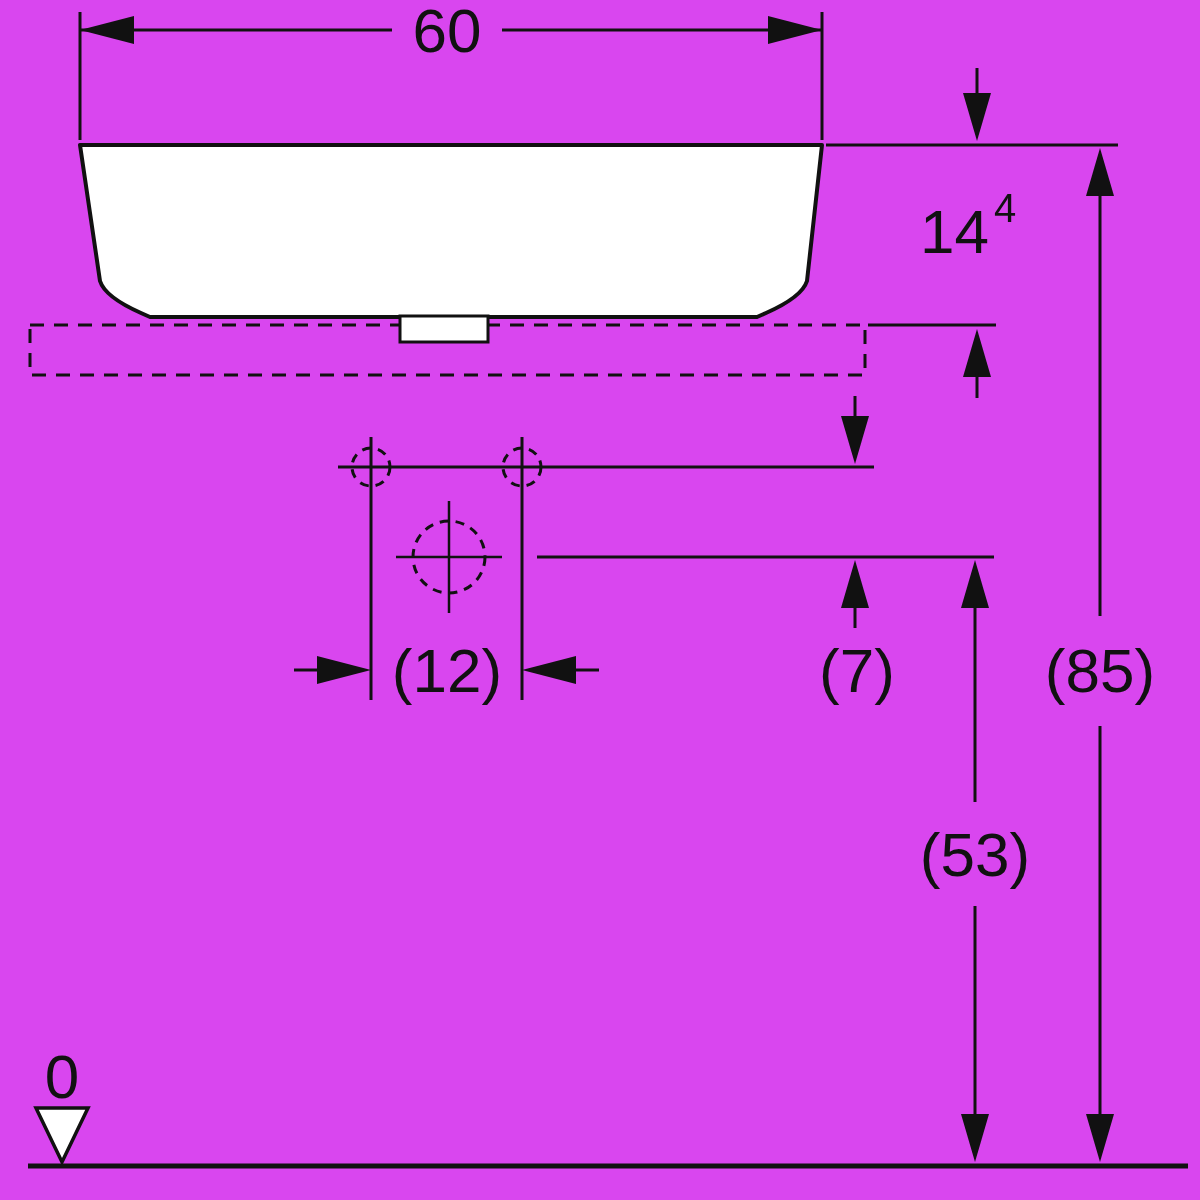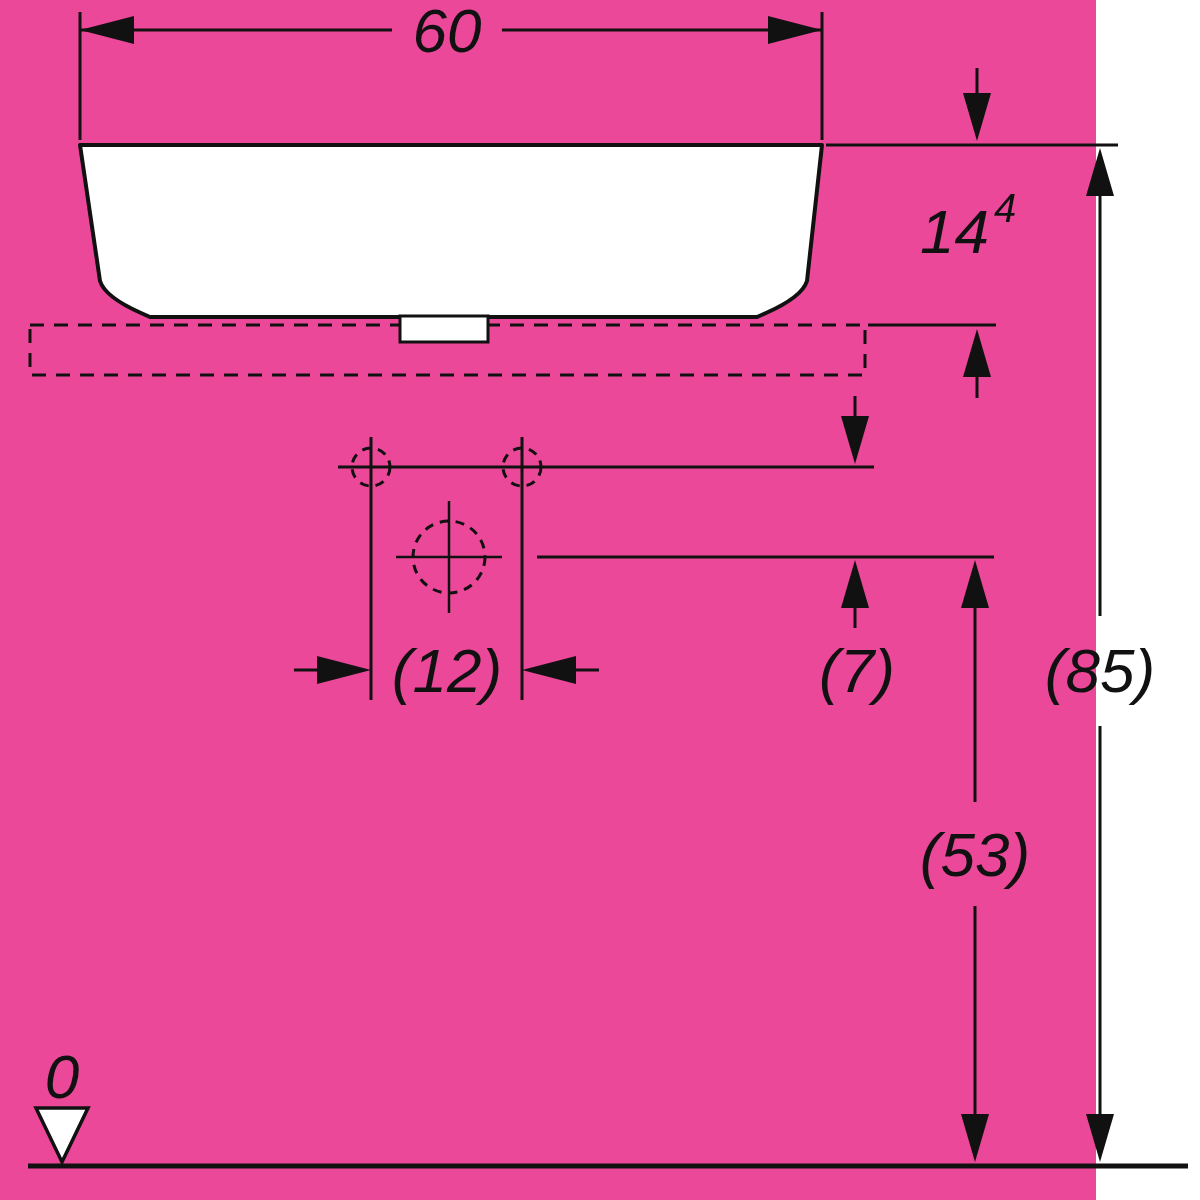--- a/index.html
+++ b/index.html
@@ -2,25 +2,24 @@
 <html><head>
 <meta charset="utf-8">
 <style>
   html, body {
     margin: 0;
     padding: 0;
     background: #ffffff;
   }
   .canvas {
     position: relative;
-    width: 1096px;
+    width: 1200px;
     height: 1200px;
-    background: #ec4899;
+    background: #d946ef;
     font-family: "Liberation Sans", sans-serif;
-    font-style: italic;
   }
   svg { display: block; }
   .dim-text {
     font-family: "Liberation Sans", sans-serif;
     font-size: 62px;
     fill: #111111;
   }
   .dim-text-sup {
     font-family: "Liberation Sans", sans-serif;
     font-size: 40px;

